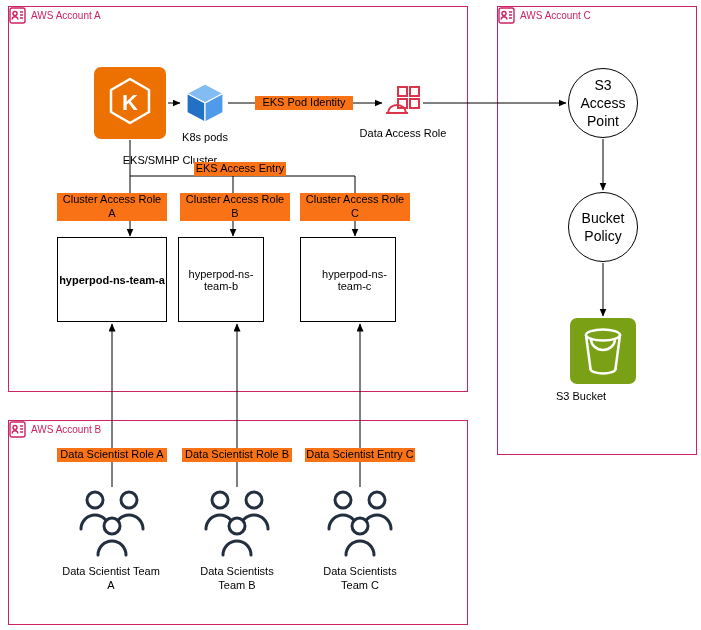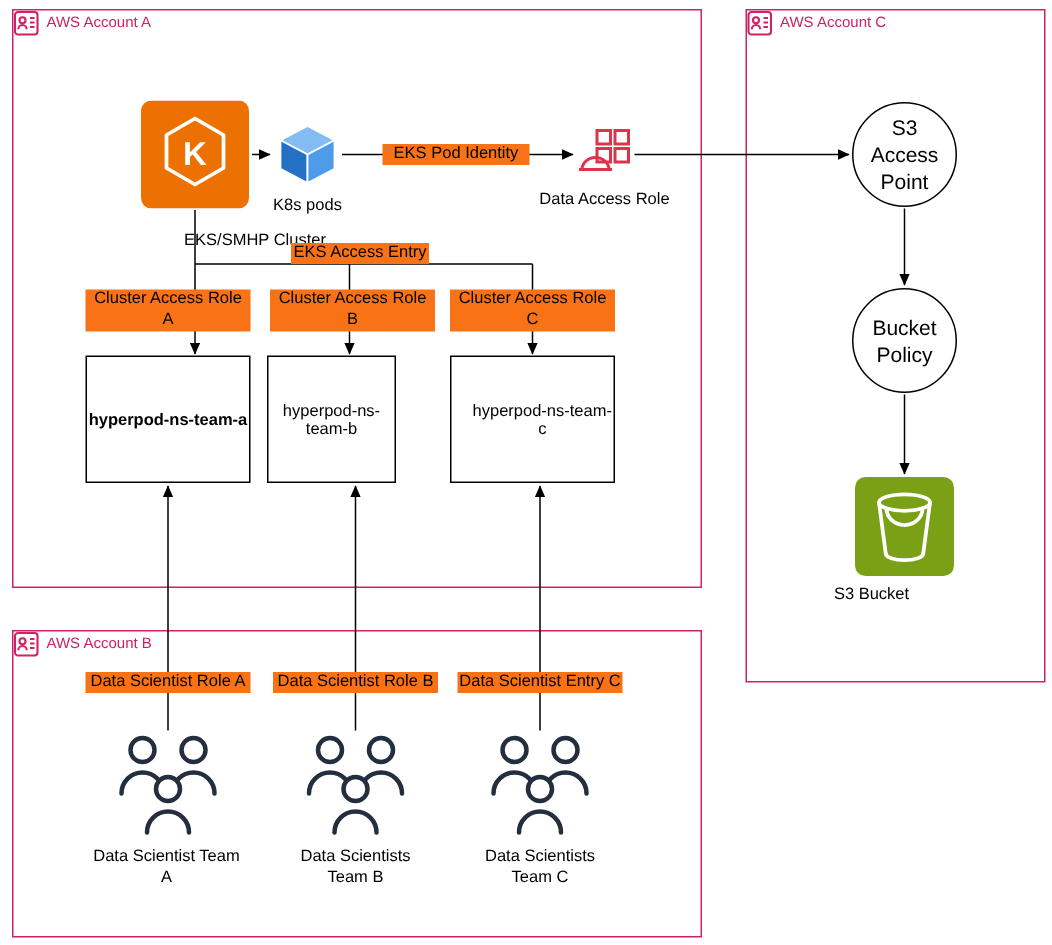--- a/index.html
+++ b/index.html
@@ -25,21 +25,21 @@
             justify-content:center; font-size:14px; text-align:center; line-height:1.3; padding:4px; }
 
   .eks-icon   { left:94px;  top:67px; }
   .pods-icon  { left:183px; top:81px; }
   .role-icon  { left:384px; top:84px; }
   .circle-s3ap { left:568px; top:68px;  width:70px; height:70px; }
   .circle-bp   { left:568px; top:192px; width:70px; height:70px; }
   .bucket-icon { left:570px; top:318px; }
   .ns-a { left:57px;  top:237px; width:110px; height:85px;font-weight:bold; }
   .ns-b { left:178px; top:237px; width:86px; height:85px; }
-  .ns-c { left:300px; top:237px; width:110px; height:85px;padding-left:13px; }
+  .ns-c { left:300px; top:237px; width:96px; height:85px;padding-left:13px; }
   .team-a-icon { left:75px;  top:487px; }
   .team-b-icon { left:200px; top:487px; }
   .team-c-icon { left:323px; top:487px; }
 
   
   .lbl { position:absolute; z-index:4; font-size:11px; color:#000; text-align:center; line-height:1.25; }
   .lbl.bg { background:#f97316; padding:0 1px; }
   .lbl-eks       { left:75px;  top:154px; width:110px;margin-left:40px; }
   .lbl-pods      { left:170px; top:131px; width:70px; }
   .lbl-role      { left:348px; top:127px; width:110px; }

